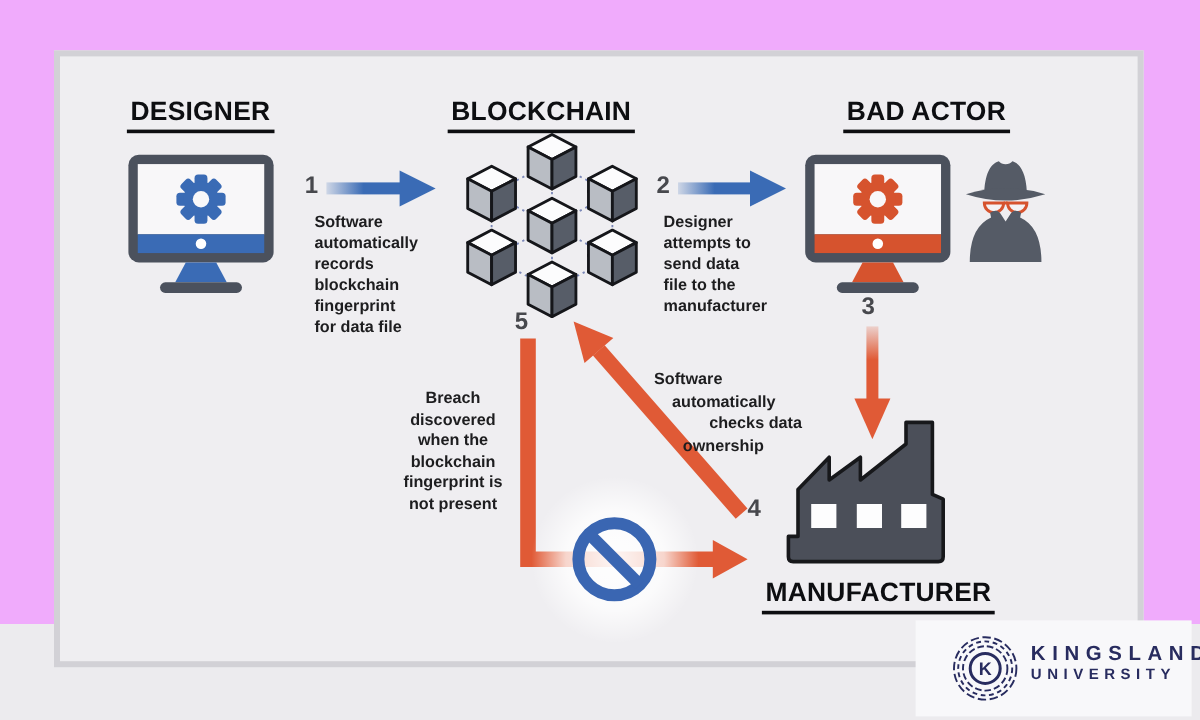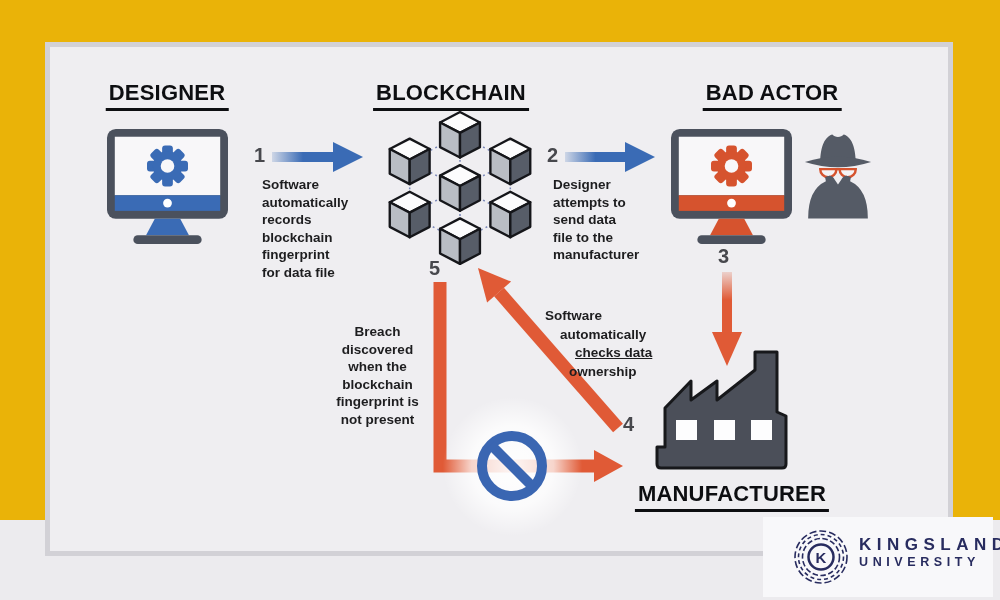--- a/index.html
+++ b/index.html
@@ -1,34 +1,34 @@
 <!DOCTYPE html>
 <html><head>
 <meta charset="utf-8">
 <style>
   html,body{margin:0;padding:0;}
   body{width:1000px;height:600px;overflow:hidden;background:#ecebee;font-family:"Liberation Sans",sans-serif;}
-  #stage{position:relative;width:1000px;height:520px;background:#eab308;}
+  #stage{position:relative;width:1000px;height:520px;background:#f0abfc;}
   #frame{position:absolute;left:45px;top:42px;width:908px;height:514px;box-sizing:border-box;
          border:5px solid #d2d1d6;background:#efeef1;}
   .heading{position:absolute;transform:translateX(-50%);font-size:22px;font-weight:bold;color:#0d0e11;
            letter-spacing:.2px;border-bottom:3px solid #0d0e11;padding:0 3px 2px 3px;white-space:nowrap;z-index:2;}
   .num{position:absolute;font-size:20px;font-weight:bold;color:#47484d;z-index:2;}
   .step-text{position:absolute;font-size:13.5px;font-weight:bold;color:#1d1d1f;line-height:17.5px;
              white-space:pre-line;z-index:2;}
   .icon{position:absolute;z-index:2;}
   .accent-blue .accent{fill:#3a6bb5;}
   .accent-orange .accent{fill:#d6532e;}
   #arrows{position:absolute;left:0;top:0;z-index:1;}
   #no-glow{position:absolute;left:440px;top:394px;width:145px;height:145px;z-index:3;
            background:radial-gradient(circle,rgba(255,255,255,.95) 0%,rgba(255,255,255,.75) 40%,rgba(255,255,255,0) 68%);}
   #no-sign{position:absolute;left:464px;top:418px;z-index:4;}
   #stair{position:absolute;left:545px;top:307px;z-index:2;}
   .stair-line{font-size:13.5px;font-weight:bold;color:#1d1d1f;line-height:18.5px;white-space:nowrap;}
-  .i1{margin-left:15px;}.i2{margin-left:30px;text-decoration:underline;}.i3{margin-left:24px;}
+  .i1{margin-left:15px;}.i2{margin-left:46px;}.i3{margin-left:24px;}
   #t5{left:330px;top:323px;width:95px;text-align:center;}
   #logo-patch{position:absolute;left:763px;top:517px;width:230px;height:80px;background:#f8f8fa;z-index:5;}
   #logo-mark{position:absolute;left:30px;top:12px;}
   #logo-text{position:absolute;left:96px;top:18px;color:#282c5f;}
   #logo-name{font-size:17px;font-weight:bold;letter-spacing:5.5px;line-height:20px;white-space:nowrap;}
   #logo-sub{font-size:12.5px;font-weight:bold;letter-spacing:4.6px;line-height:15px;white-space:nowrap;}
   svg text{font-family:"Liberation Sans",sans-serif;}
 </style>
 </head>
 <body>

